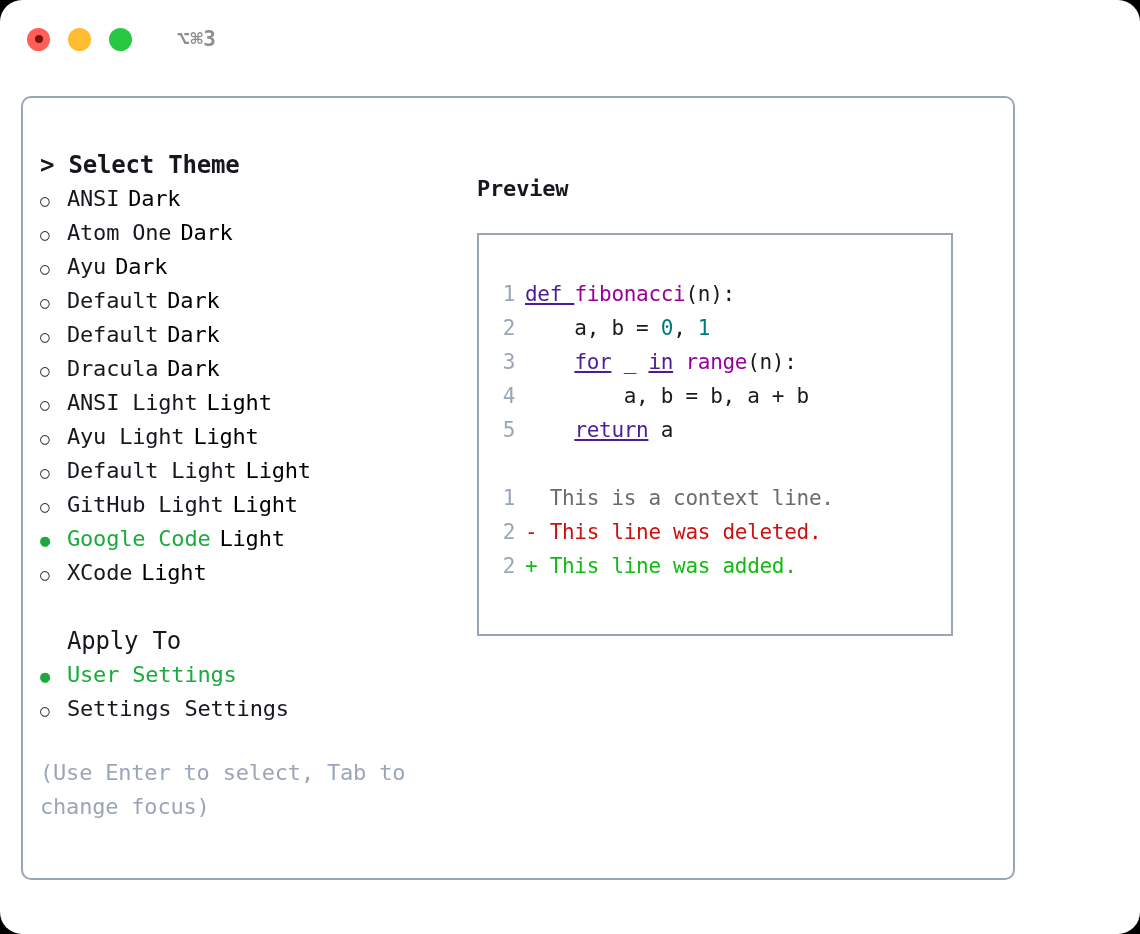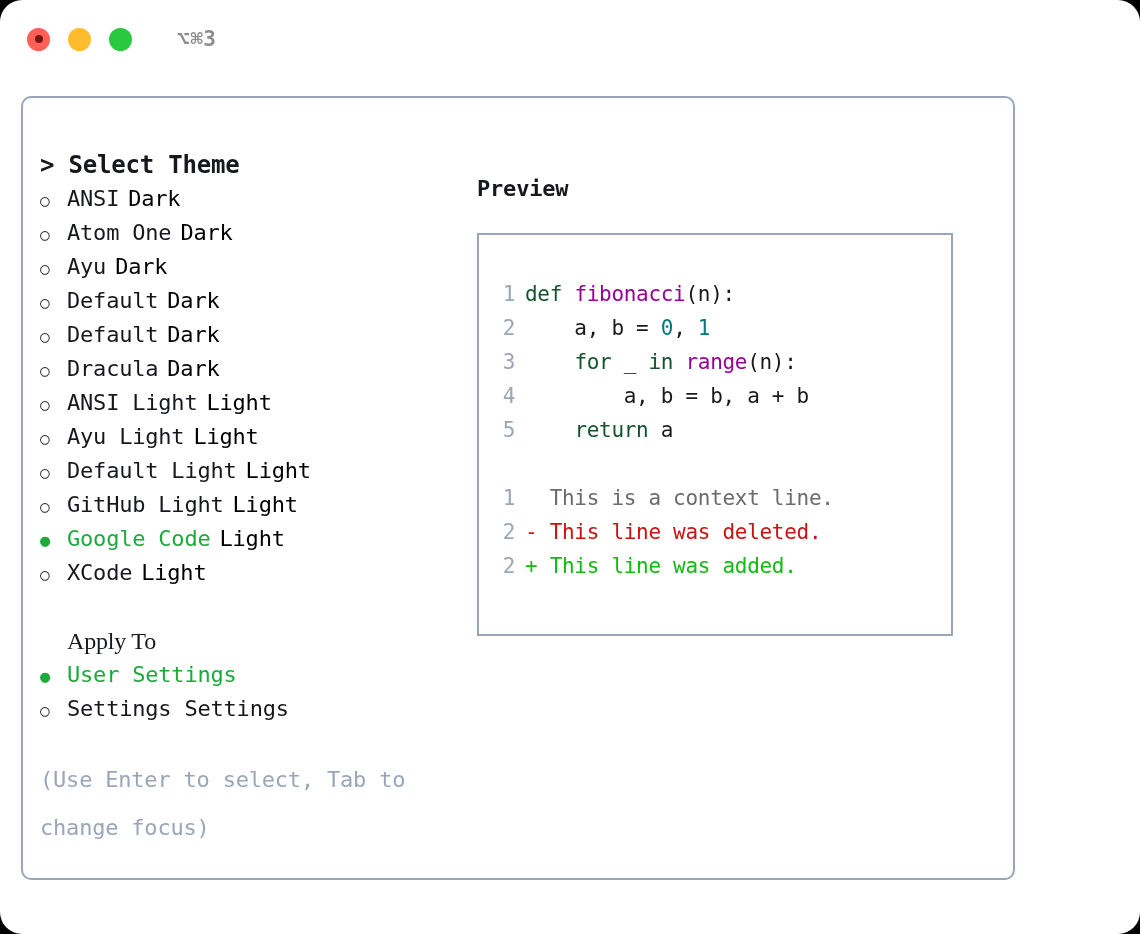--- a/index.html
+++ b/index.html
@@ -105,21 +105,20 @@
     font-size: 24px;
     font-weight: bold;
     color: #16181d;
     line-height: 34px;
     white-space: pre;
     letter-spacing: -0.2px;
   }
   .section-title.plain {
     font-weight: normal;
     padding-left: 27px;
-    font-family: Liberation Serif, serif;
   }
 
   .opt {
     display: flex;
     align-items: baseline;
     line-height: 34px;
     height: 34px;
     font-size: 22px;
     color: #16181d;
     letter-spacing: -0.2px;
@@ -138,21 +137,21 @@
   .badge {
     color: #000000;
     margin-left: 9px;
   }
 
   .spacer-row { height: 34px; }
 
   .hint {
     margin-top: 30px;
     font-size: 22px;
-    line-height: 48px;
+    line-height: 34px;
     color: #9aa6b8;
     width: 420px;
     letter-spacing: -0.2px;
   }
 
   
   .preview-title {
     font-size: 22px;
     font-weight: bold;
     color: #16181d;
@@ -182,21 +181,21 @@
     flex: 0 0 46px;
     text-align: right;
     color: #9aa6b8;
     padding-right: 10px;
     box-sizing: border-box;
   }
   .code-text { color: #1a1a1a; }
   .blank-line { height: 34px; }
 
   
-  .t-kw   { color: #14532d; }
+  .t-kw   { color: #4c1d95; text-decoration: underline; }
   .t-fn   { color: #990099; }
   .t-num  { color: #007a7a; }
   .t-plain{ color: #1a1a1a; }
   .t-punc { color: #1a1a1a; }
 
   .d-ctx { color: #6b6b6b; }
   .d-del { color: #cc1111; }
   .d-add { color: #11bb11; }
 </style>
 </head>

